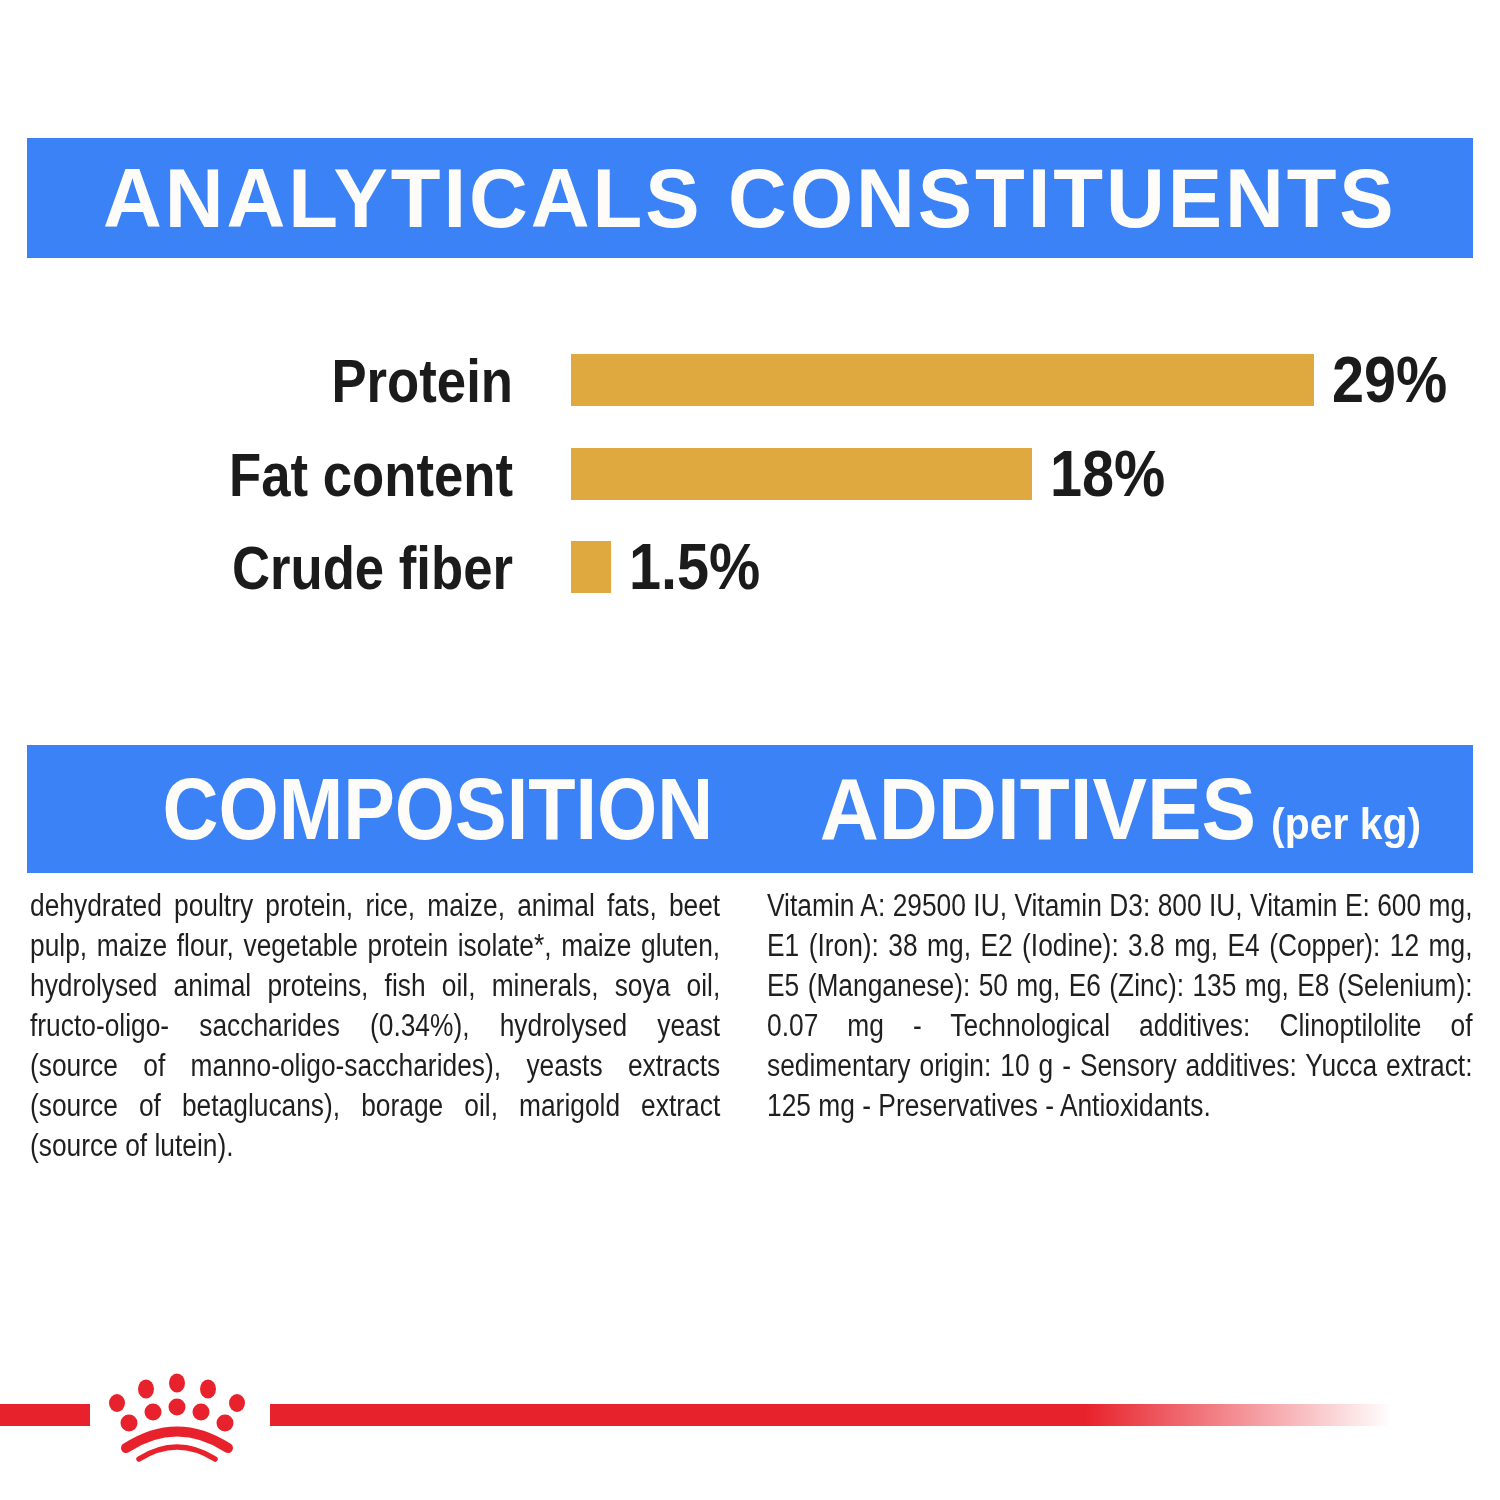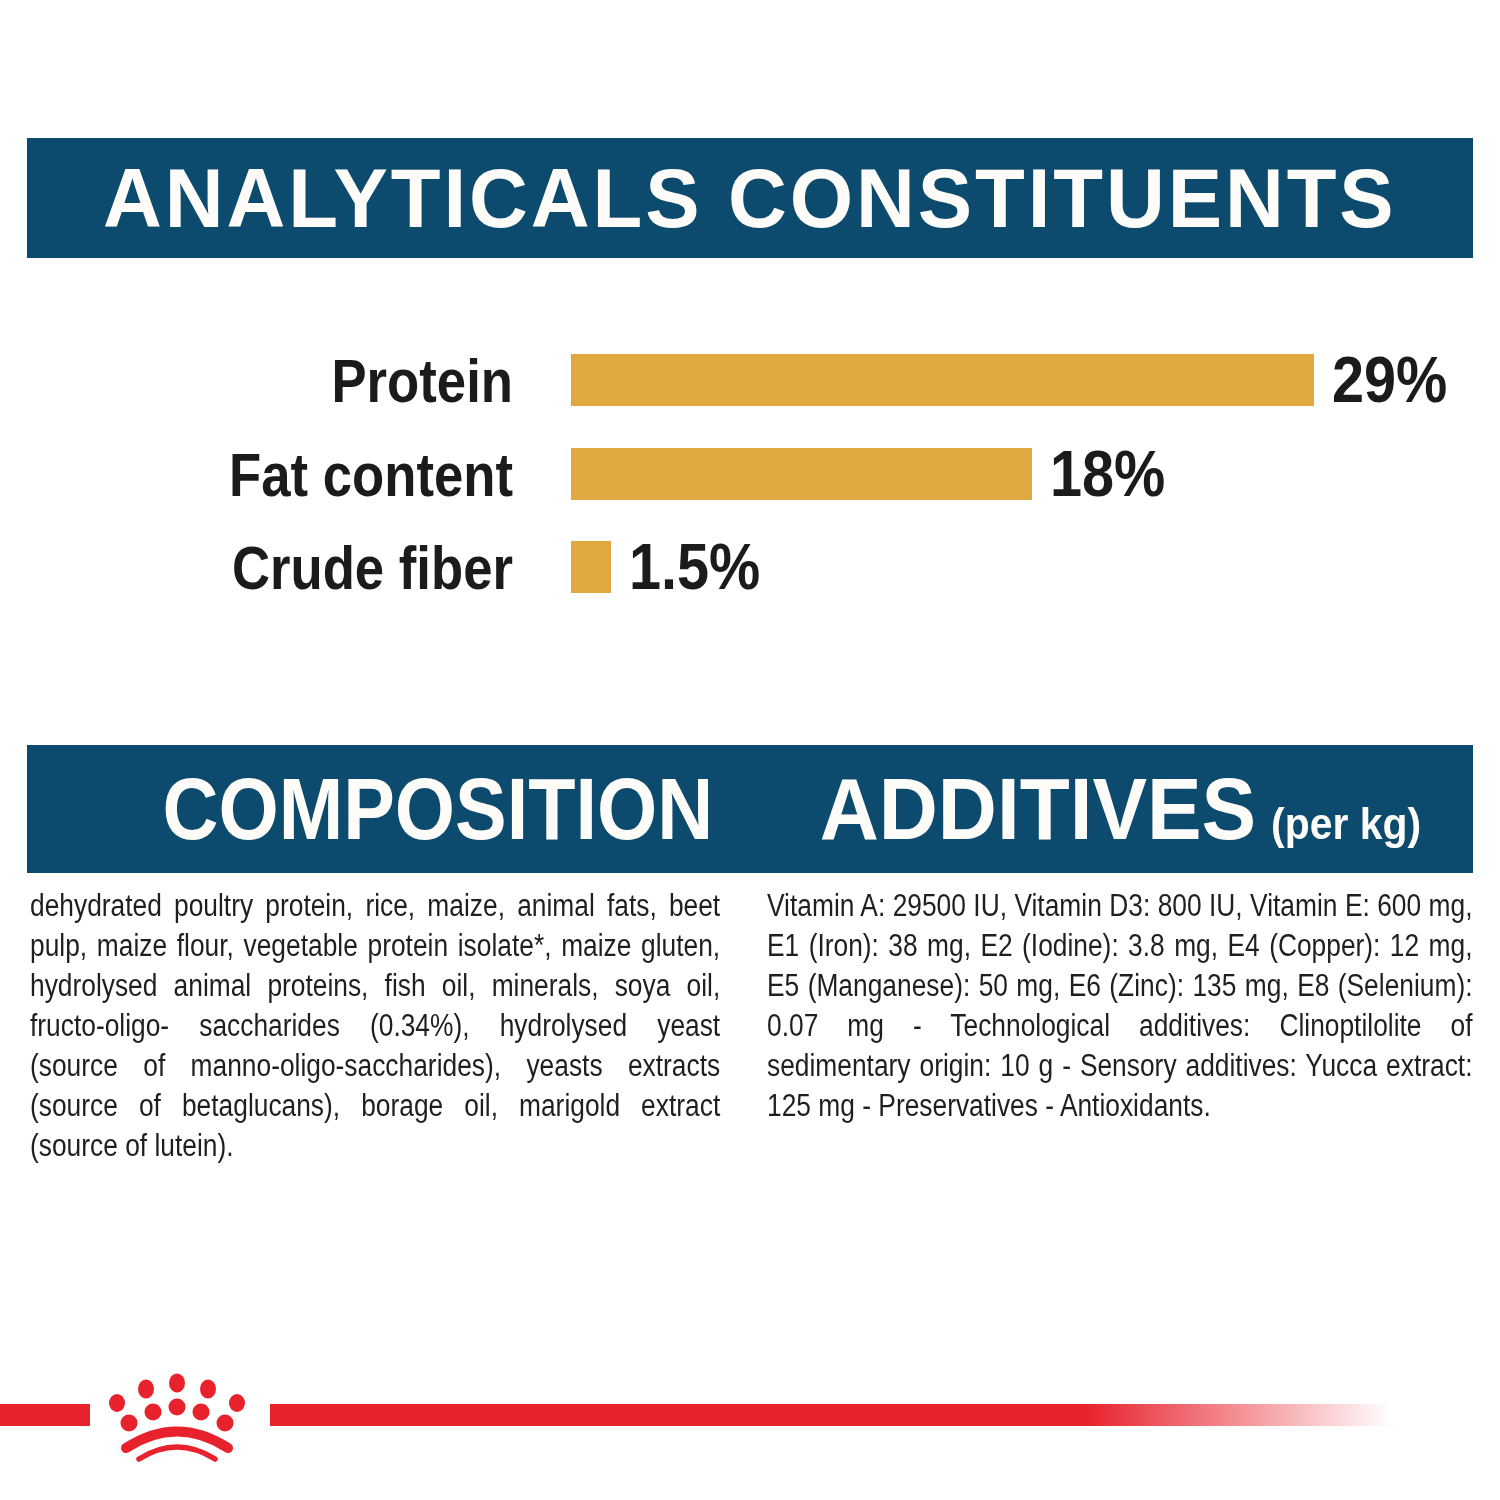--- a/index.html
+++ b/index.html
@@ -5,21 +5,21 @@
   html,body { margin:0; padding:0; }
   body {
     width:1500px; height:1500px;
     background:#ffffff;
     font-family:"Liberation Sans", sans-serif;
     position:relative; overflow:hidden;
   }
 
   .banner {
     position:absolute;
-    background:#0c4a6e;
+    background:#3b82f6;
     color:#FDFCF8;
     display:flex; align-items:center; justify-content:center;
     font-weight:bold;
   }
   #banner-top   { left:27px;  top:138px; width:1446px; height:120px; font-size:84px; letter-spacing:3px; }
   #banner-top .t { transform:scaleX(0.97); transform-origin:center; white-space:nowrap; }
   #banner-comp  { left:27px;  top:745px; width:822px;  height:128px; font-size:88px; }
   #banner-comp .t { transform:scaleX(0.88); transform-origin:center; white-space:nowrap; }
   #banner-add   { left:767px; top:745px; width:706px;  height:128px; }
   #banner-add .wrap { display:flex; align-items:baseline; gap:16px; transform:scaleX(0.93); transform-origin:center; white-space:nowrap; }

